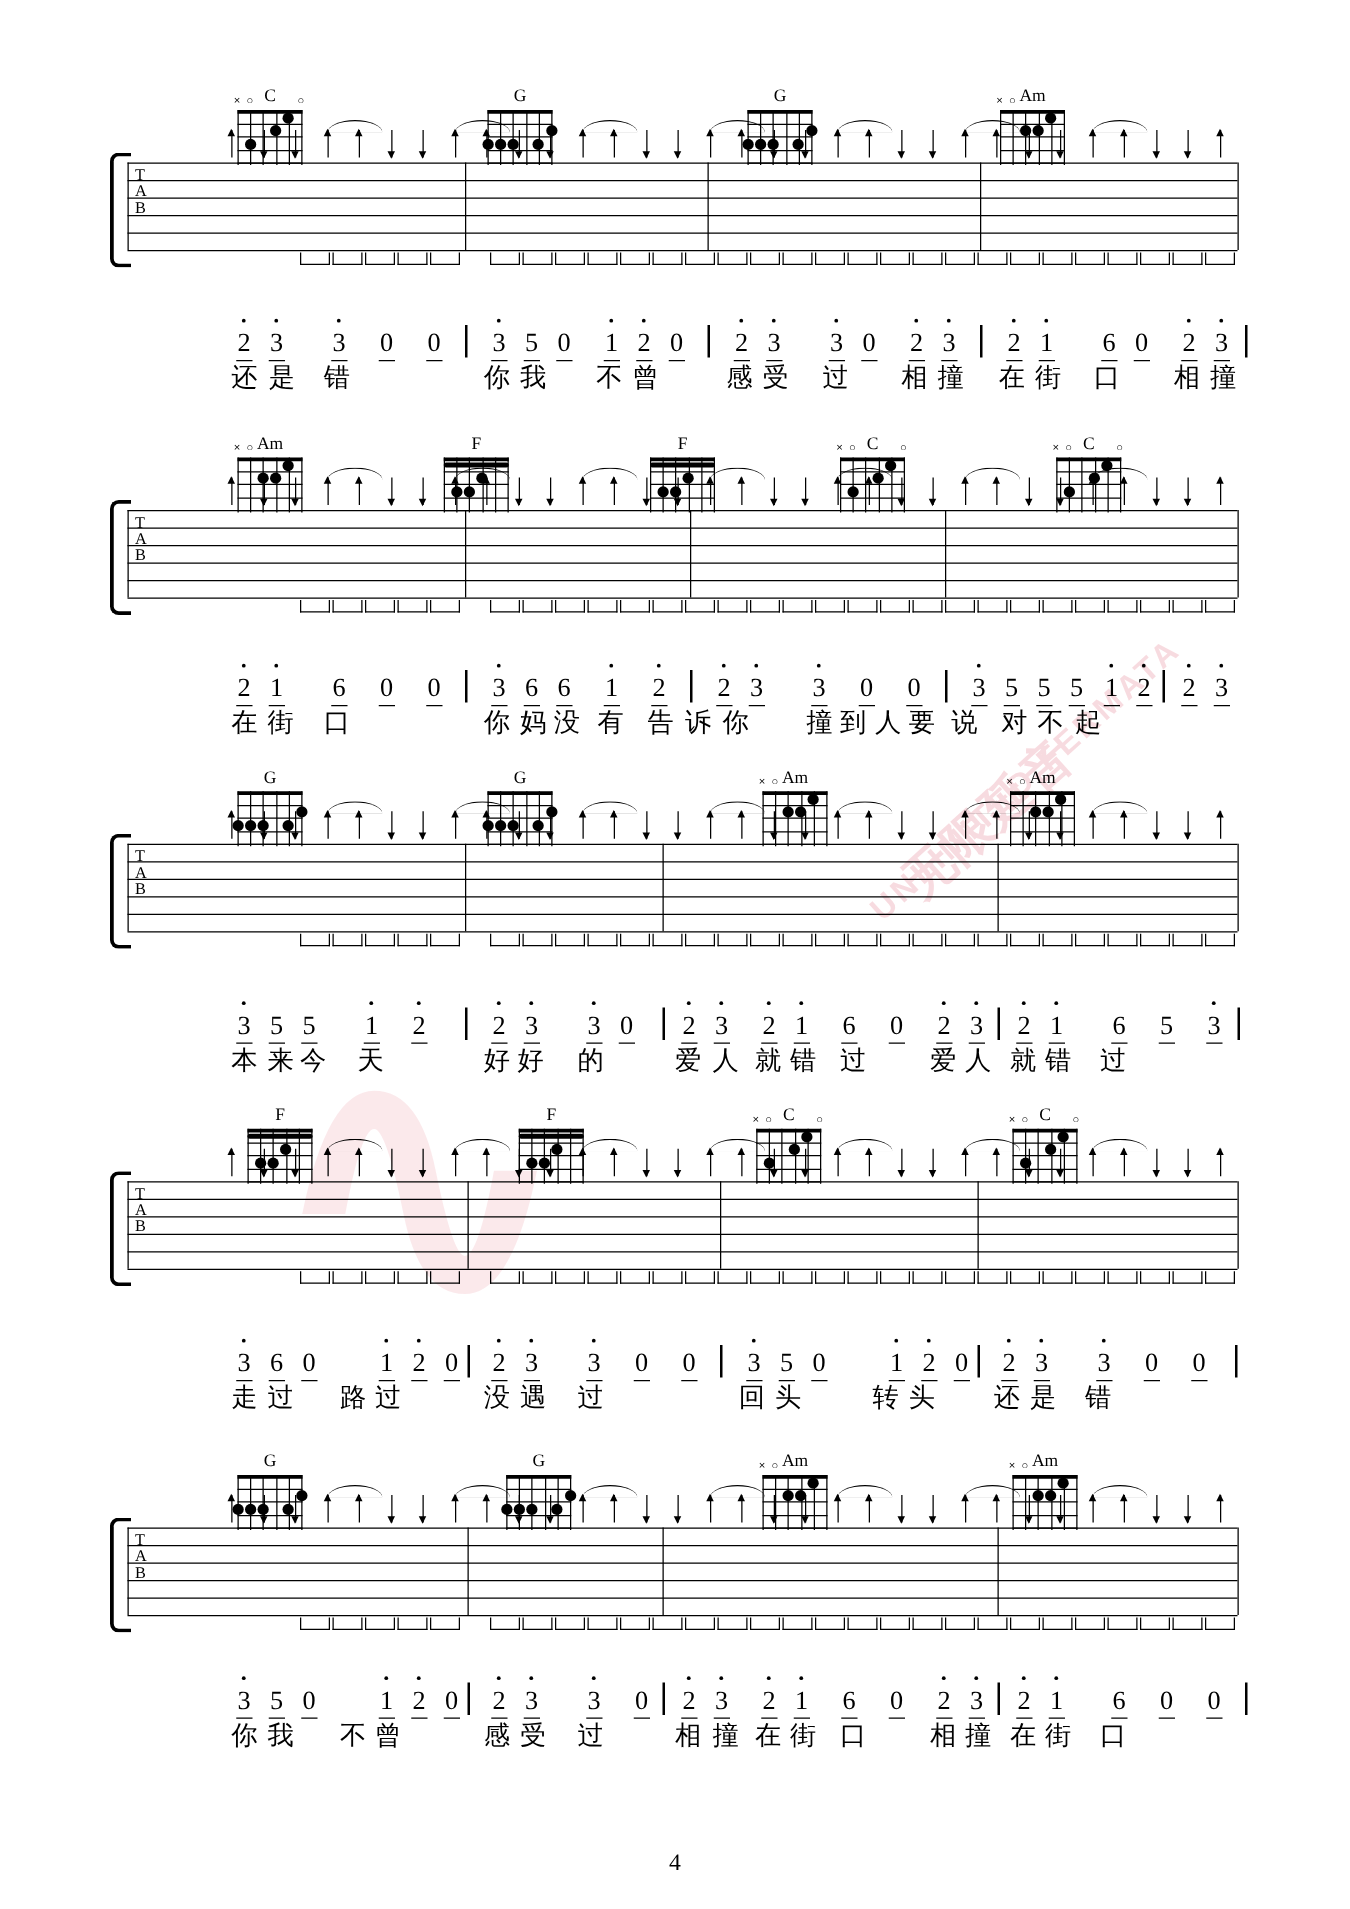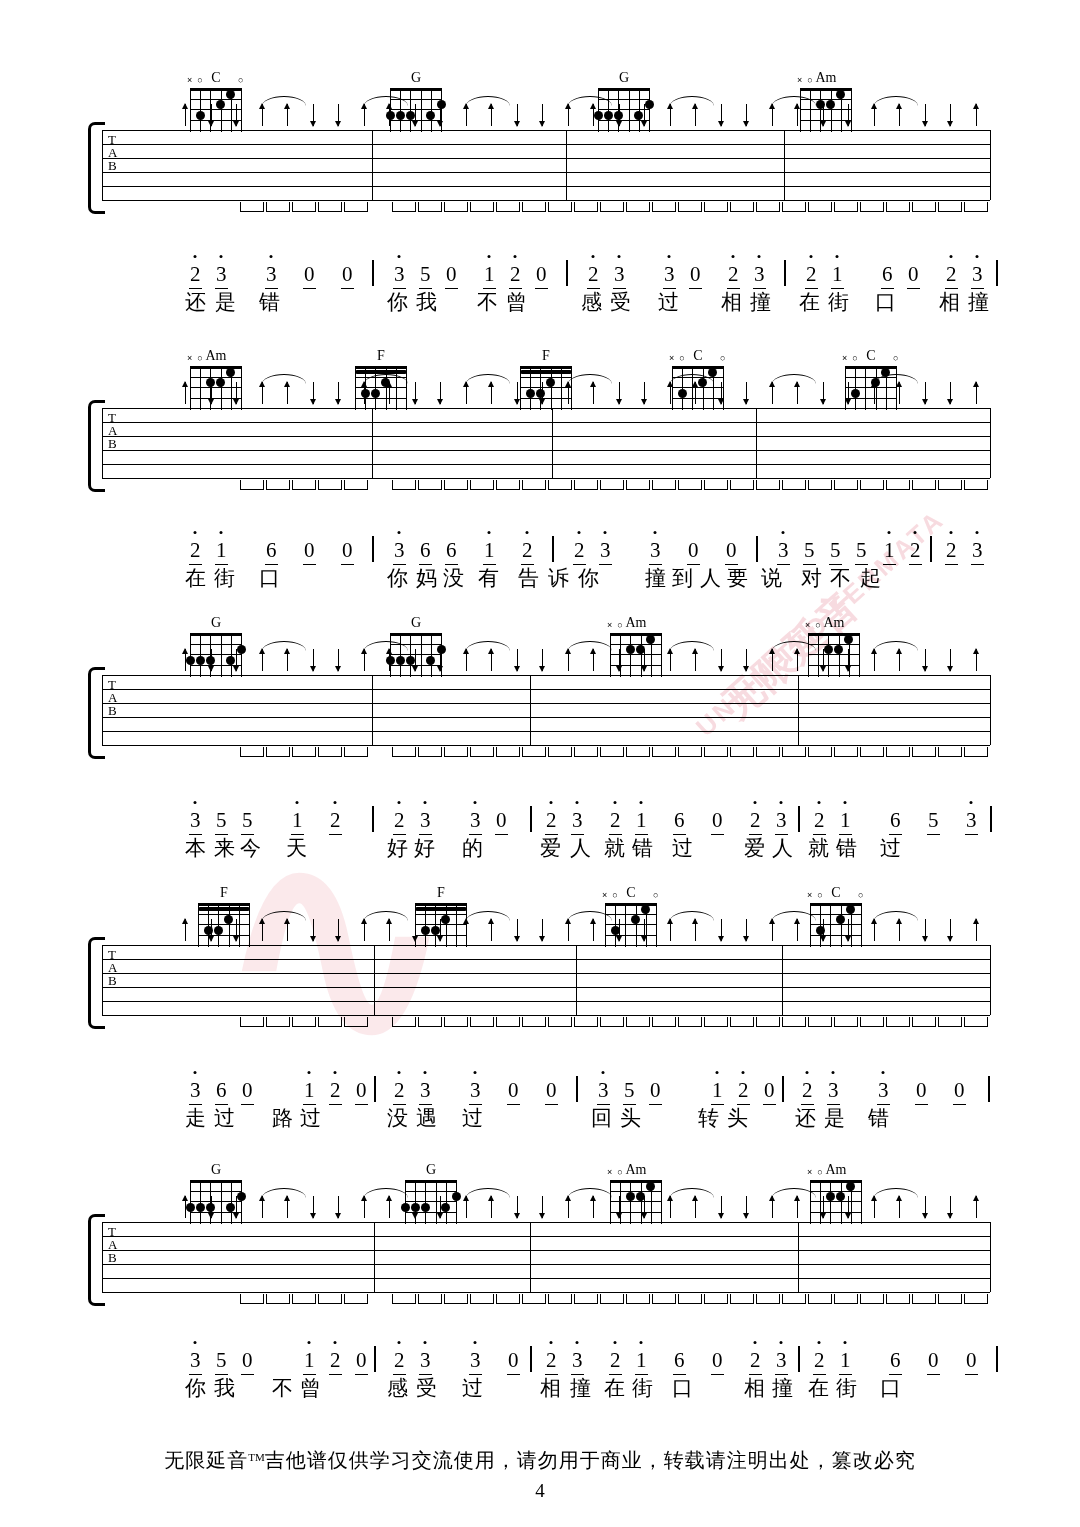--- a/index.html
+++ b/index.html
@@ -1133,18 +1133,15 @@
       <div class="lyr" style="left: 604px; top: 1374px;">在</div>
       <div class="lyr" style="left: 632px; top: 1374px;">街</div>
       <div class="lyr" style="left: 672px; top: 1374px;">口</div>
       <div class="lyr" style="left: 744px; top: 1374px;">相</div>
       <div class="lyr" style="left: 772px; top: 1374px;">撞</div>
       <div class="lyr" style="left: 808px; top: 1374px;">在</div>
       <div class="lyr" style="left: 836px; top: 1374px;">街</div>
       <div class="lyr" style="left: 880px; top: 1374px;">口</div>
     </div>
 
-  <div class="footer" style="top:1447px;">
-    <span class="ftxt">无限延音</span><span class="sup">TM</span><span class="ftxt">吉他谱仅供学习交流使用，请勿用于商业，转载请注明出处，篡改必究</span>
-  </div>
   <div class="pageno" style="top:1480px;">4</div>
 
 </div>
 
 </body></html>

